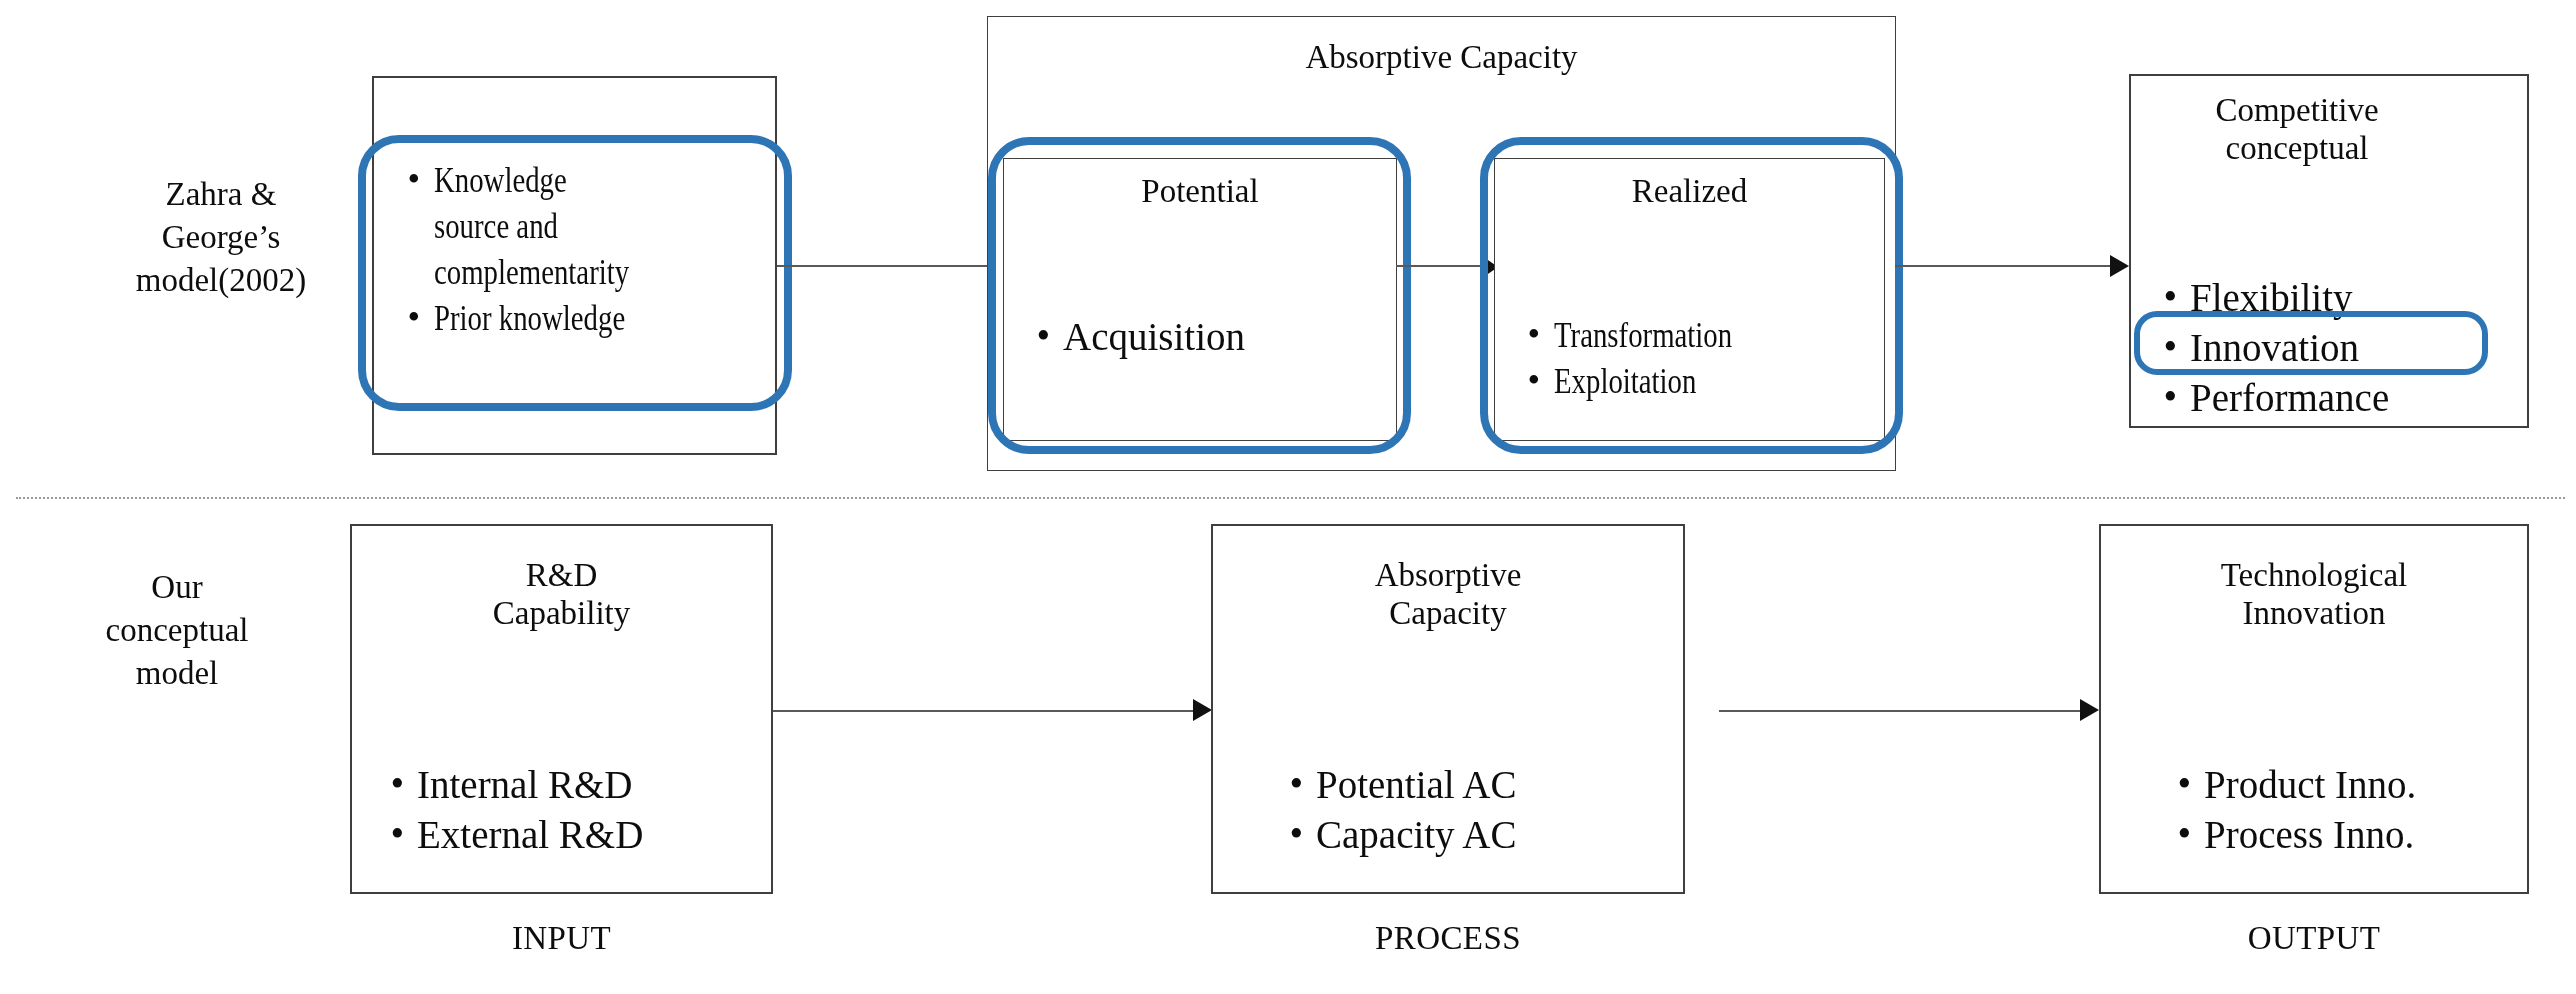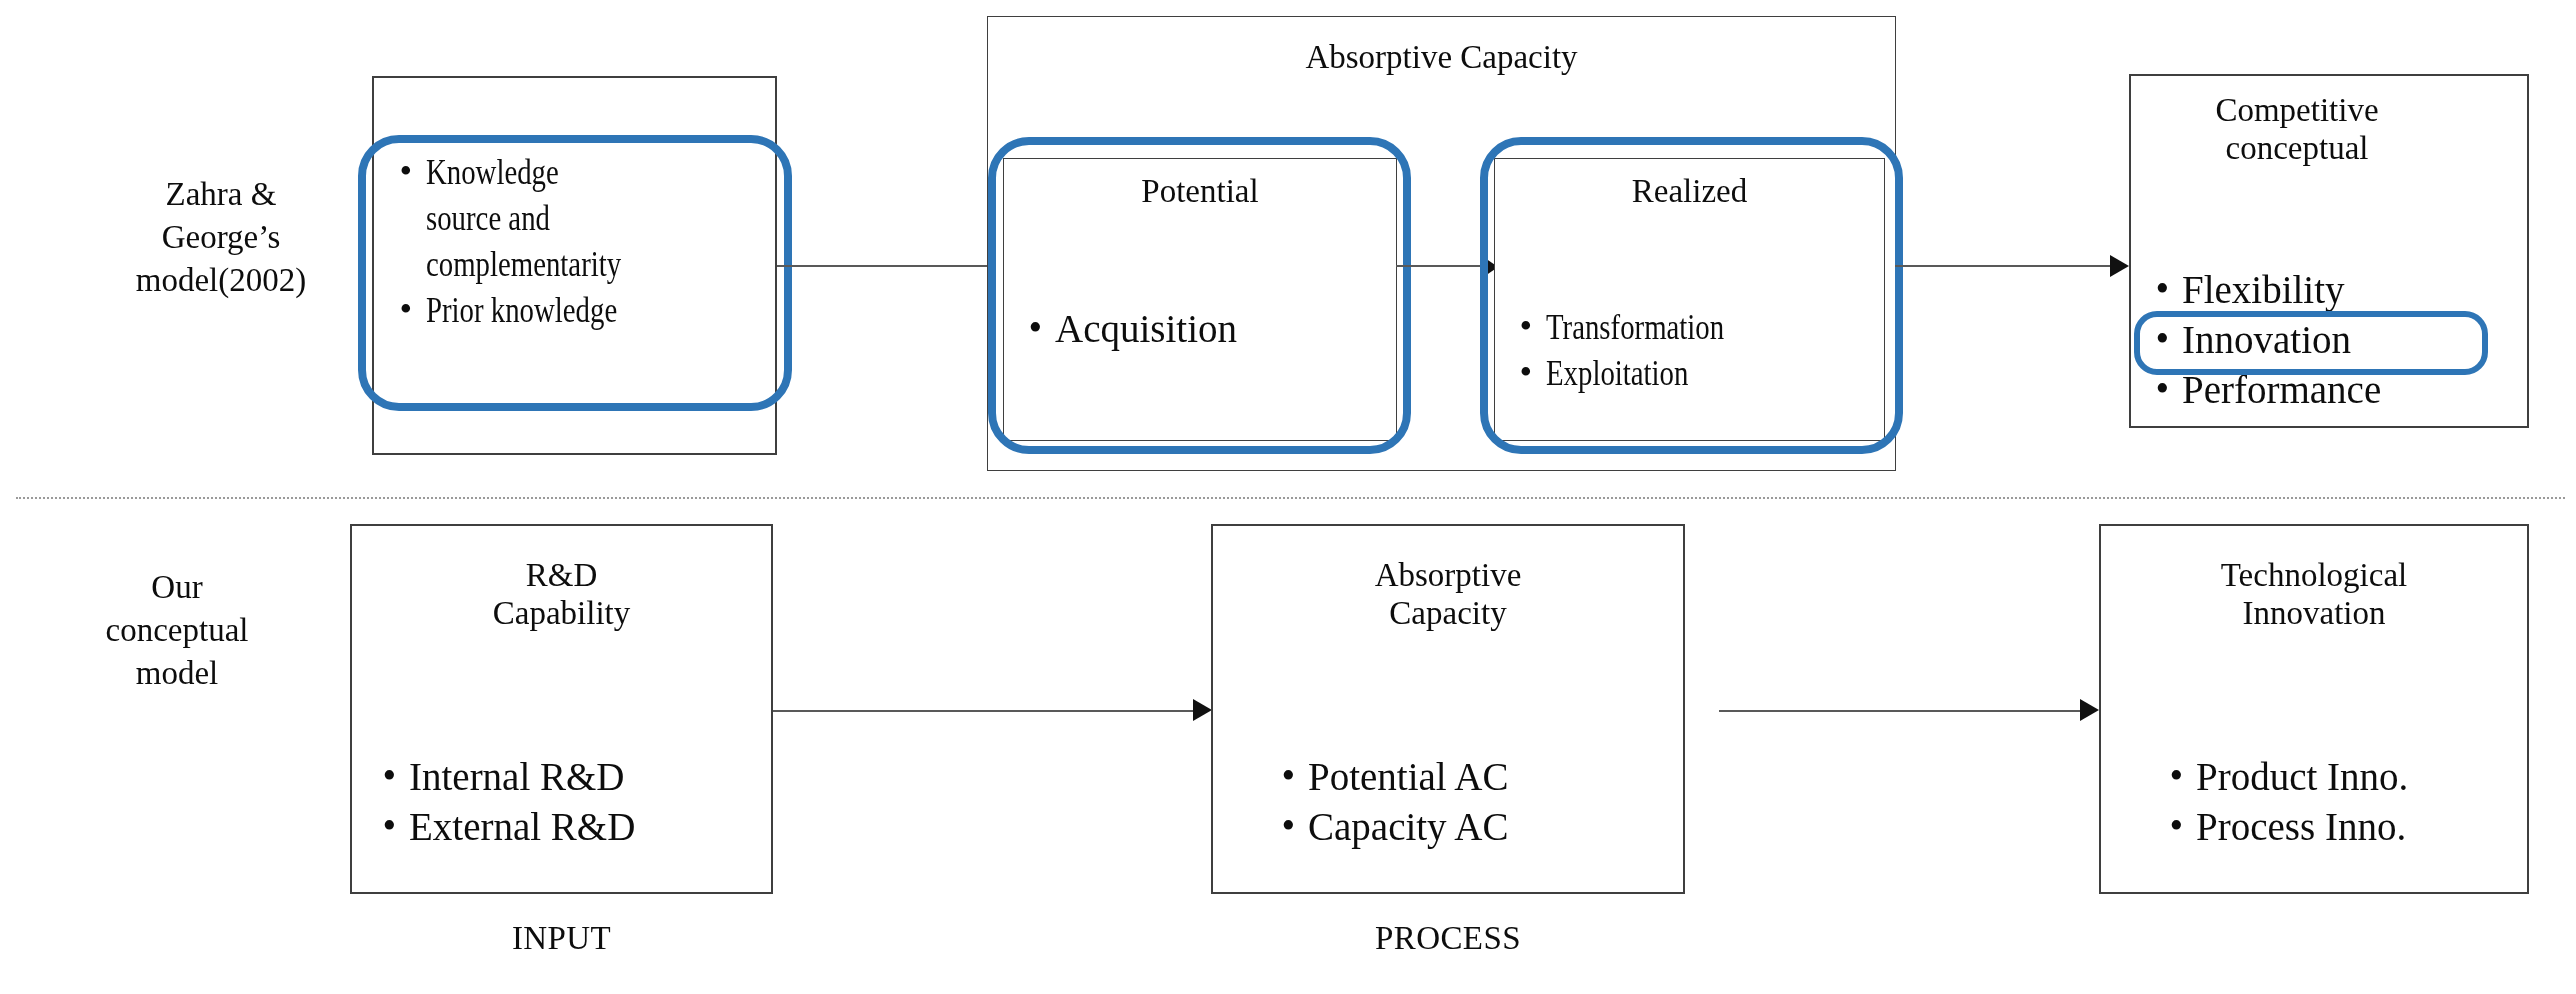--- a/index.html
+++ b/index.html
@@ -40,21 +40,21 @@
   }
 
   .boxtitle {
     text-align: center;
     line-height: 1.14;
     font-weight: 400;
   }
 
   .bullets {
     list-style: none;
-    margin: 0;
+    margin: 8px;
     padding: 0;
   }
   .bullets li {
     position: relative;
     padding-left: 30px;
     line-height: 1.28;
     white-space: nowrap;
   }
   .bullets li::before {
     content: "\2022";
@@ -206,15 +206,16 @@
 
   <div class="abs plainbox" data-name="technological-innovation-box" style="left:2099px; top:524px; width:430px; height:370px;"></div>
   <div class="abs boxtitle t-lg" data-name="technological-innovation-title" style="left:2099px; top:557px; width:430px;">
     <div data-name="technological-innovation-title-line1">Technological</div>
     <div data-name="technological-innovation-title-line2">Innovation</div>
   </div>
   <ul class="abs bullets t-md" data-name="technological-innovation-bullets" style="left:2166px; top:752px; width:389px; line-height:1.34;">
     <li data-name="list-item"><span data-name="ti-bullet-0">Product Inno.</span></li>
     <li data-name="list-item"><span data-name="ti-bullet-1">Process Inno.</span></li>
   </ul>
+  <div class="abs stagelabel t-lg" data-name="stage-label-output" style="left:2099px; top:920px; width:430px;">OUTPUT</div>
 
 </div>
 
 
 </body></html>

